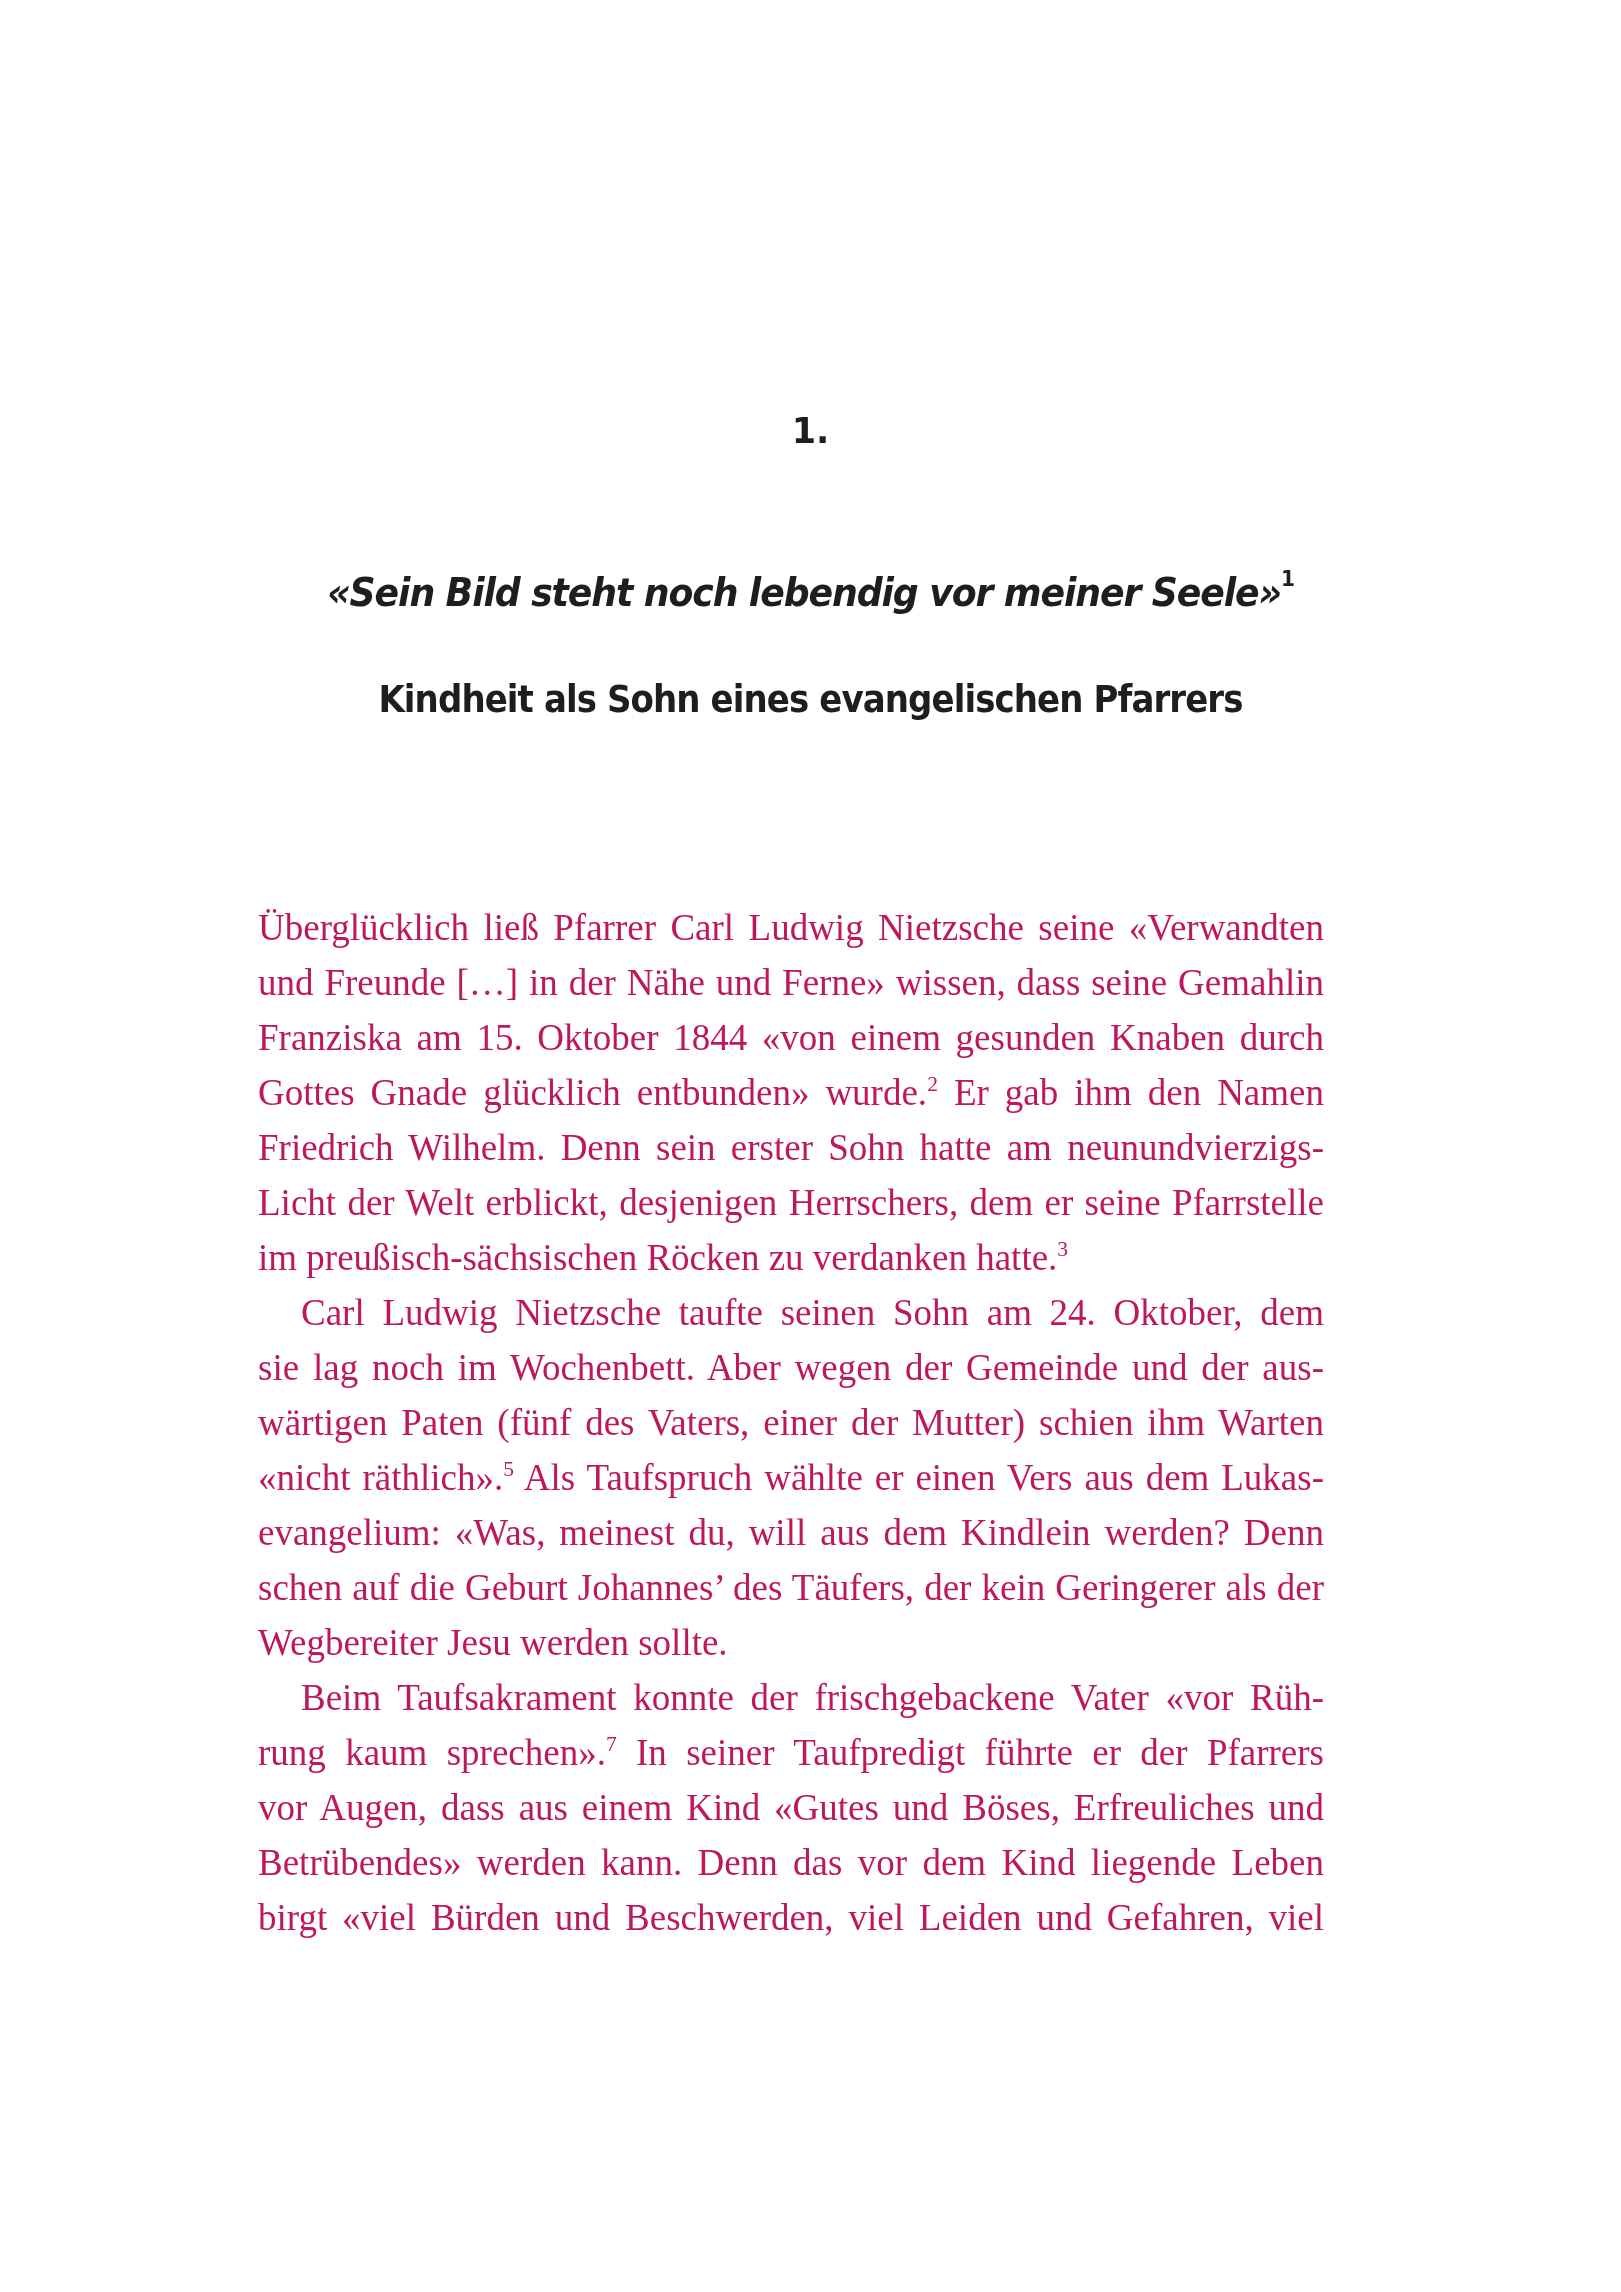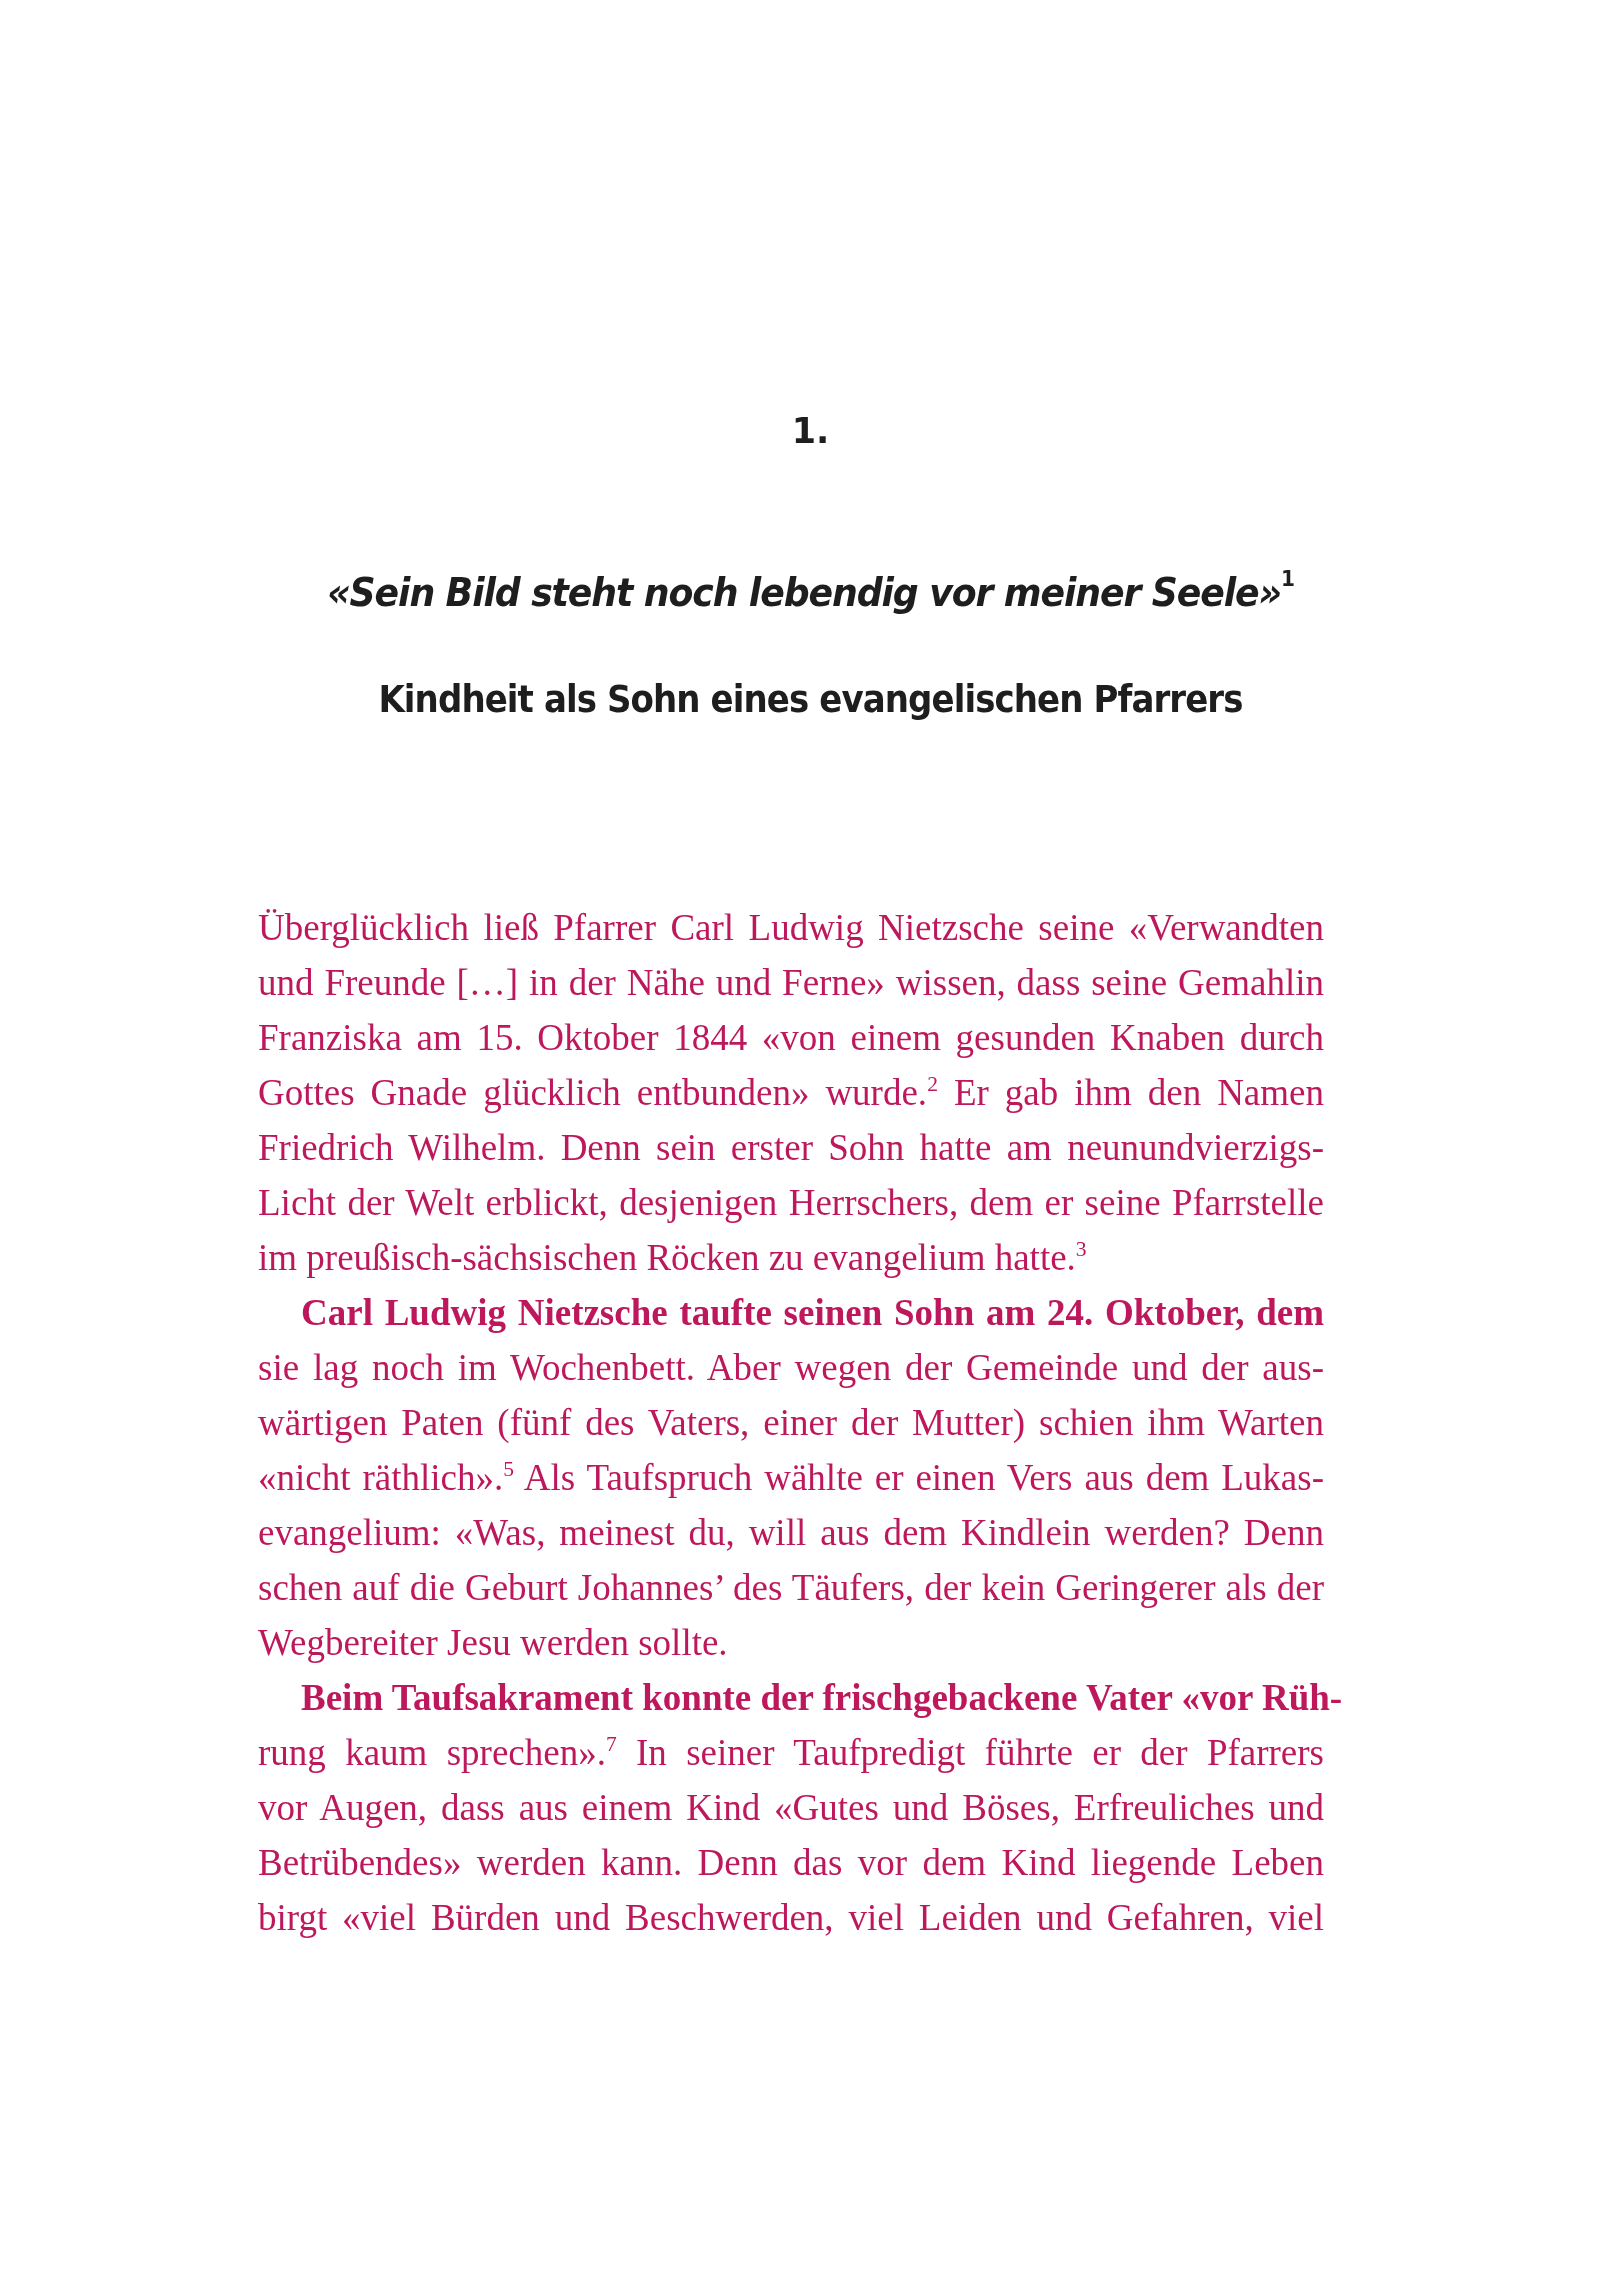--- a/index.html
+++ b/index.html
@@ -81,21 +81,20 @@
       white-space: nowrap;
       text-align: justify;
       text-align-last: justify;
       overflow: visible;
     }
     .line.last {
       text-align-last: left;
     }
     .line.indent {
       padding-left: 43px;
-      font-weight: bold;
     }
     .line sup {
       font-size: 21.6px;
       line-height: 0;
       vertical-align: 13.7px;
     }
   </style>
 </head>
 <body>
 
@@ -109,21 +108,21 @@
   <div class="chapter-subtitle">Kindheit als Sohn eines evangelischen Pfarrers</div>
 
   <div class="body-text" id="body-text">
       <div>
         <div class="line"><span>Überglücklich ließ Pfarrer Carl Ludwig Nietzsche seine «Verwandten</span></div>
         <div class="line"><span>und Freunde […] in der Nähe und Ferne» wissen, dass seine Gemahlin</span></div>
         <div class="line"><span>Franziska am 15. Oktober 1844 «von einem gesunden Knaben durch</span></div>
         <div class="line"><span>Gottes Gnade glücklich entbunden» wurde.</span><sup>2</sup><span> Er gab ihm den Namen</span></div>
         <div class="line"><span>Friedrich Wilhelm. Denn sein erster Sohn hatte am neunundvierzigs-</span></div>
         <div class="line"><span>Licht der Welt erblickt, desjenigen Herrschers, dem er seine Pfarrstelle</span></div>
-        <div class="line last"><span>im preußisch-sächsischen Röcken zu evangelium hatte.</span><sup>3</sup></div>
+        <div class="line last"><span>im preußisch-sächsischen Röcken zu verdanken hatte.</span><sup>3</sup></div>
       </div>
       <div>
         <div class="line indent"><span>Carl Ludwig Nietzsche taufte seinen Sohn am 24. Oktober, dem</span></div>
         <div class="line"><span>sie lag noch im Wochenbett. Aber wegen der Gemeinde und der aus-</span></div>
         <div class="line"><span>wärtigen Paten (fünf des Vaters, einer der Mutter) schien ihm Warten</span></div>
         <div class="line"><span>«nicht räthlich».</span><sup>5</sup><span> Als Taufspruch wählte er einen Vers aus dem Lukas-</span></div>
         <div class="line"><span>evangelium: «Was, meinest du, will aus dem Kindlein werden? Denn</span></div>
         <div class="line"><span>schen auf die Geburt Johannes’ des Täufers, der kein Geringerer als der</span></div>
         <div class="line last"><span>Wegbereiter Jesu werden sollte.</span></div>
       </div>

